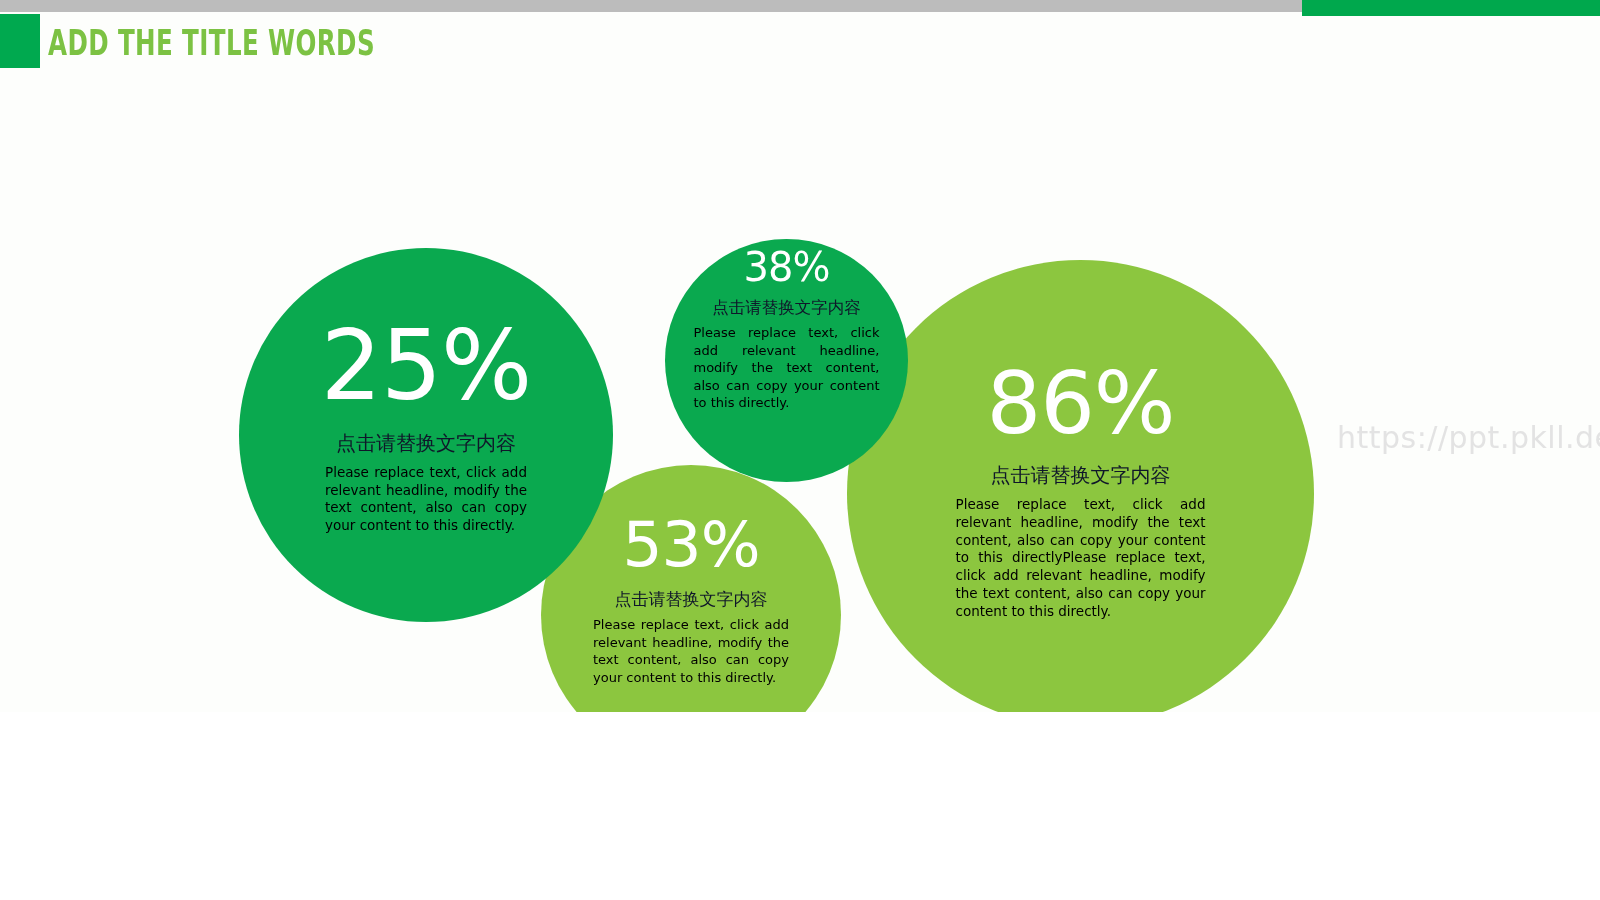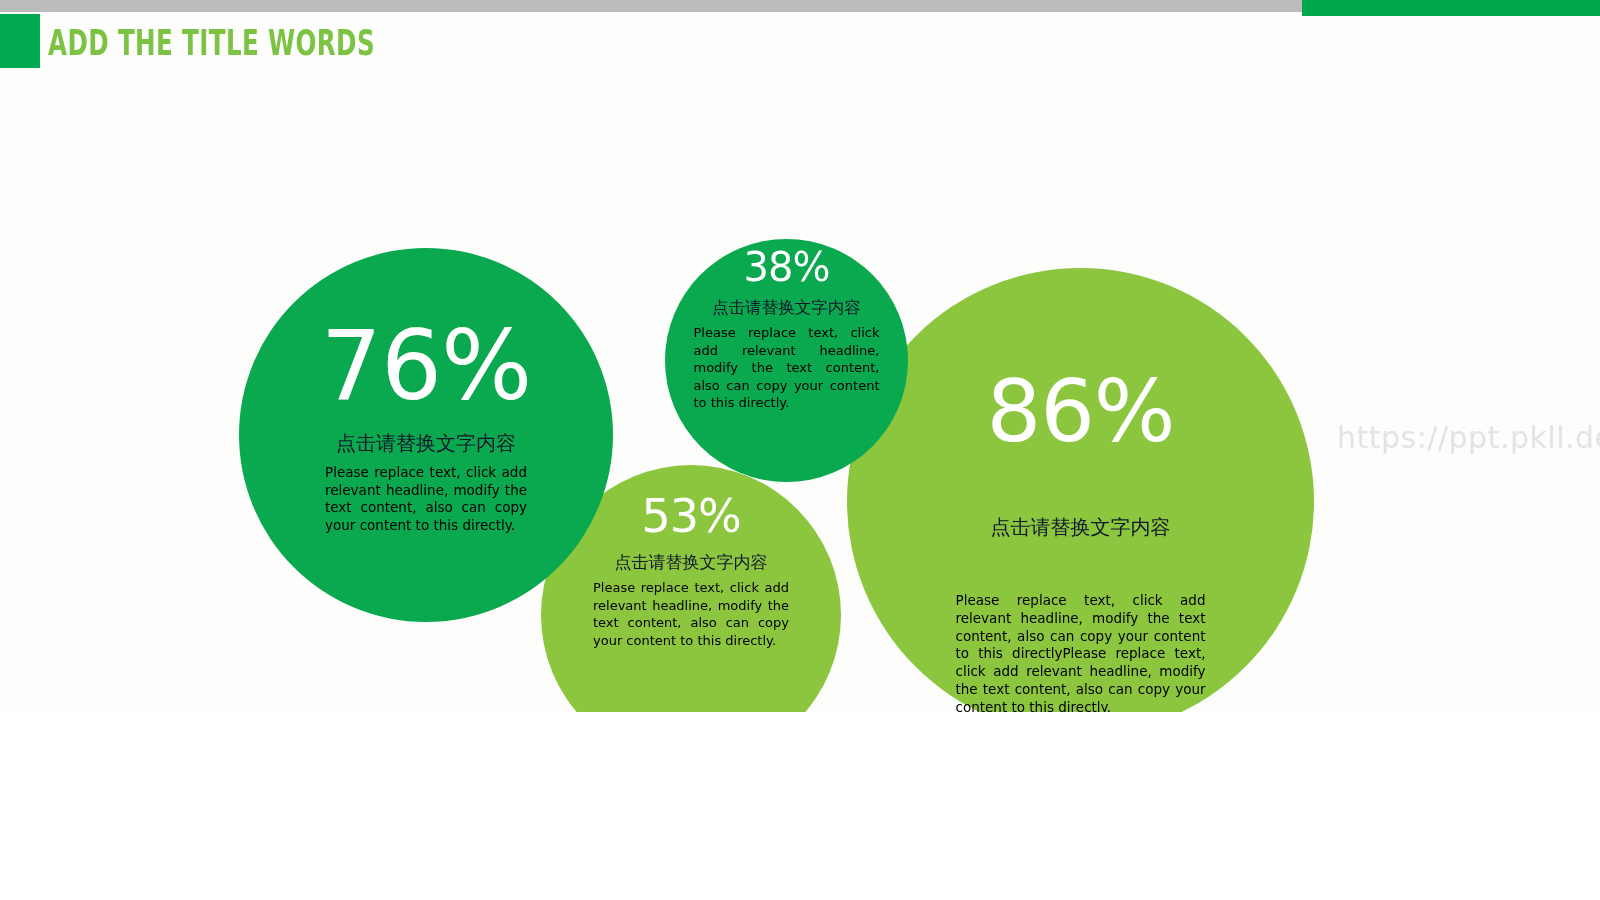--- a/index.html
+++ b/index.html
@@ -133,38 +133,37 @@
 
   
   #bubble-53 {
     left: 541px;
     top: 465px;
     width: 300px;
     height: 300px;
     background: #8cc63f;
     z-index: 2;
   }
-  #bubble-53 .pct { font-size: 46px; margin-top: 28px; }
+  #bubble-53 .pct { font-size: 63px; margin-top: 48px; }
   #bubble-53 .subtitle { font-size: 17px; margin-top: 12px; }
   #bubble-53 .body {
     font-size: 13px;
     line-height: 17.5px;
     width: 196px;
     margin-top: 5px;
   }
 
   
   #bubble-86 {
     left: 847px;
-    top: 268px;
+    top: 260px;
     width: 467px;
     height: 467px;
     background: #8cc63f;
     z-index: 1;
-    gap: 44px;
   }
   #bubble-86 .pct { font-size: 86px; margin-top: 100px; }
   #bubble-86 .subtitle { font-size: 20px; margin-top: 16px; }
   #bubble-86 .body {
     font-size: 13.5px;
     line-height: 17.8px;
     width: 250px;
     margin-top: 7px;
   }
 
@@ -203,20 +202,20 @@
     <div class="body">Please replace text, click add relevant headline, modify the text content, also can copy your content to this directly.</div>
   </div>
 
   <div class="bubble" id="bubble-38">
     <div class="pct">38%</div>
     <div class="subtitle">点击请替换文字内容</div>
     <div class="body">Please replace text, click add relevant headline, modify the text content, also can copy your content to this directly.</div>
   </div>
 
   <div class="bubble" id="bubble-76">
-    <div class="pct">76%</div>
+    <div class="pct">25%</div>
     <div class="subtitle">点击请替换文字内容</div>
     <div class="body">Please replace text, click add relevant headline, modify the text content, also can copy your content to this directly.</div>
   </div>
 
   <div class="watermark">https://ppt.pkll.de</div>
 
 </div>
 
 </body></html>

